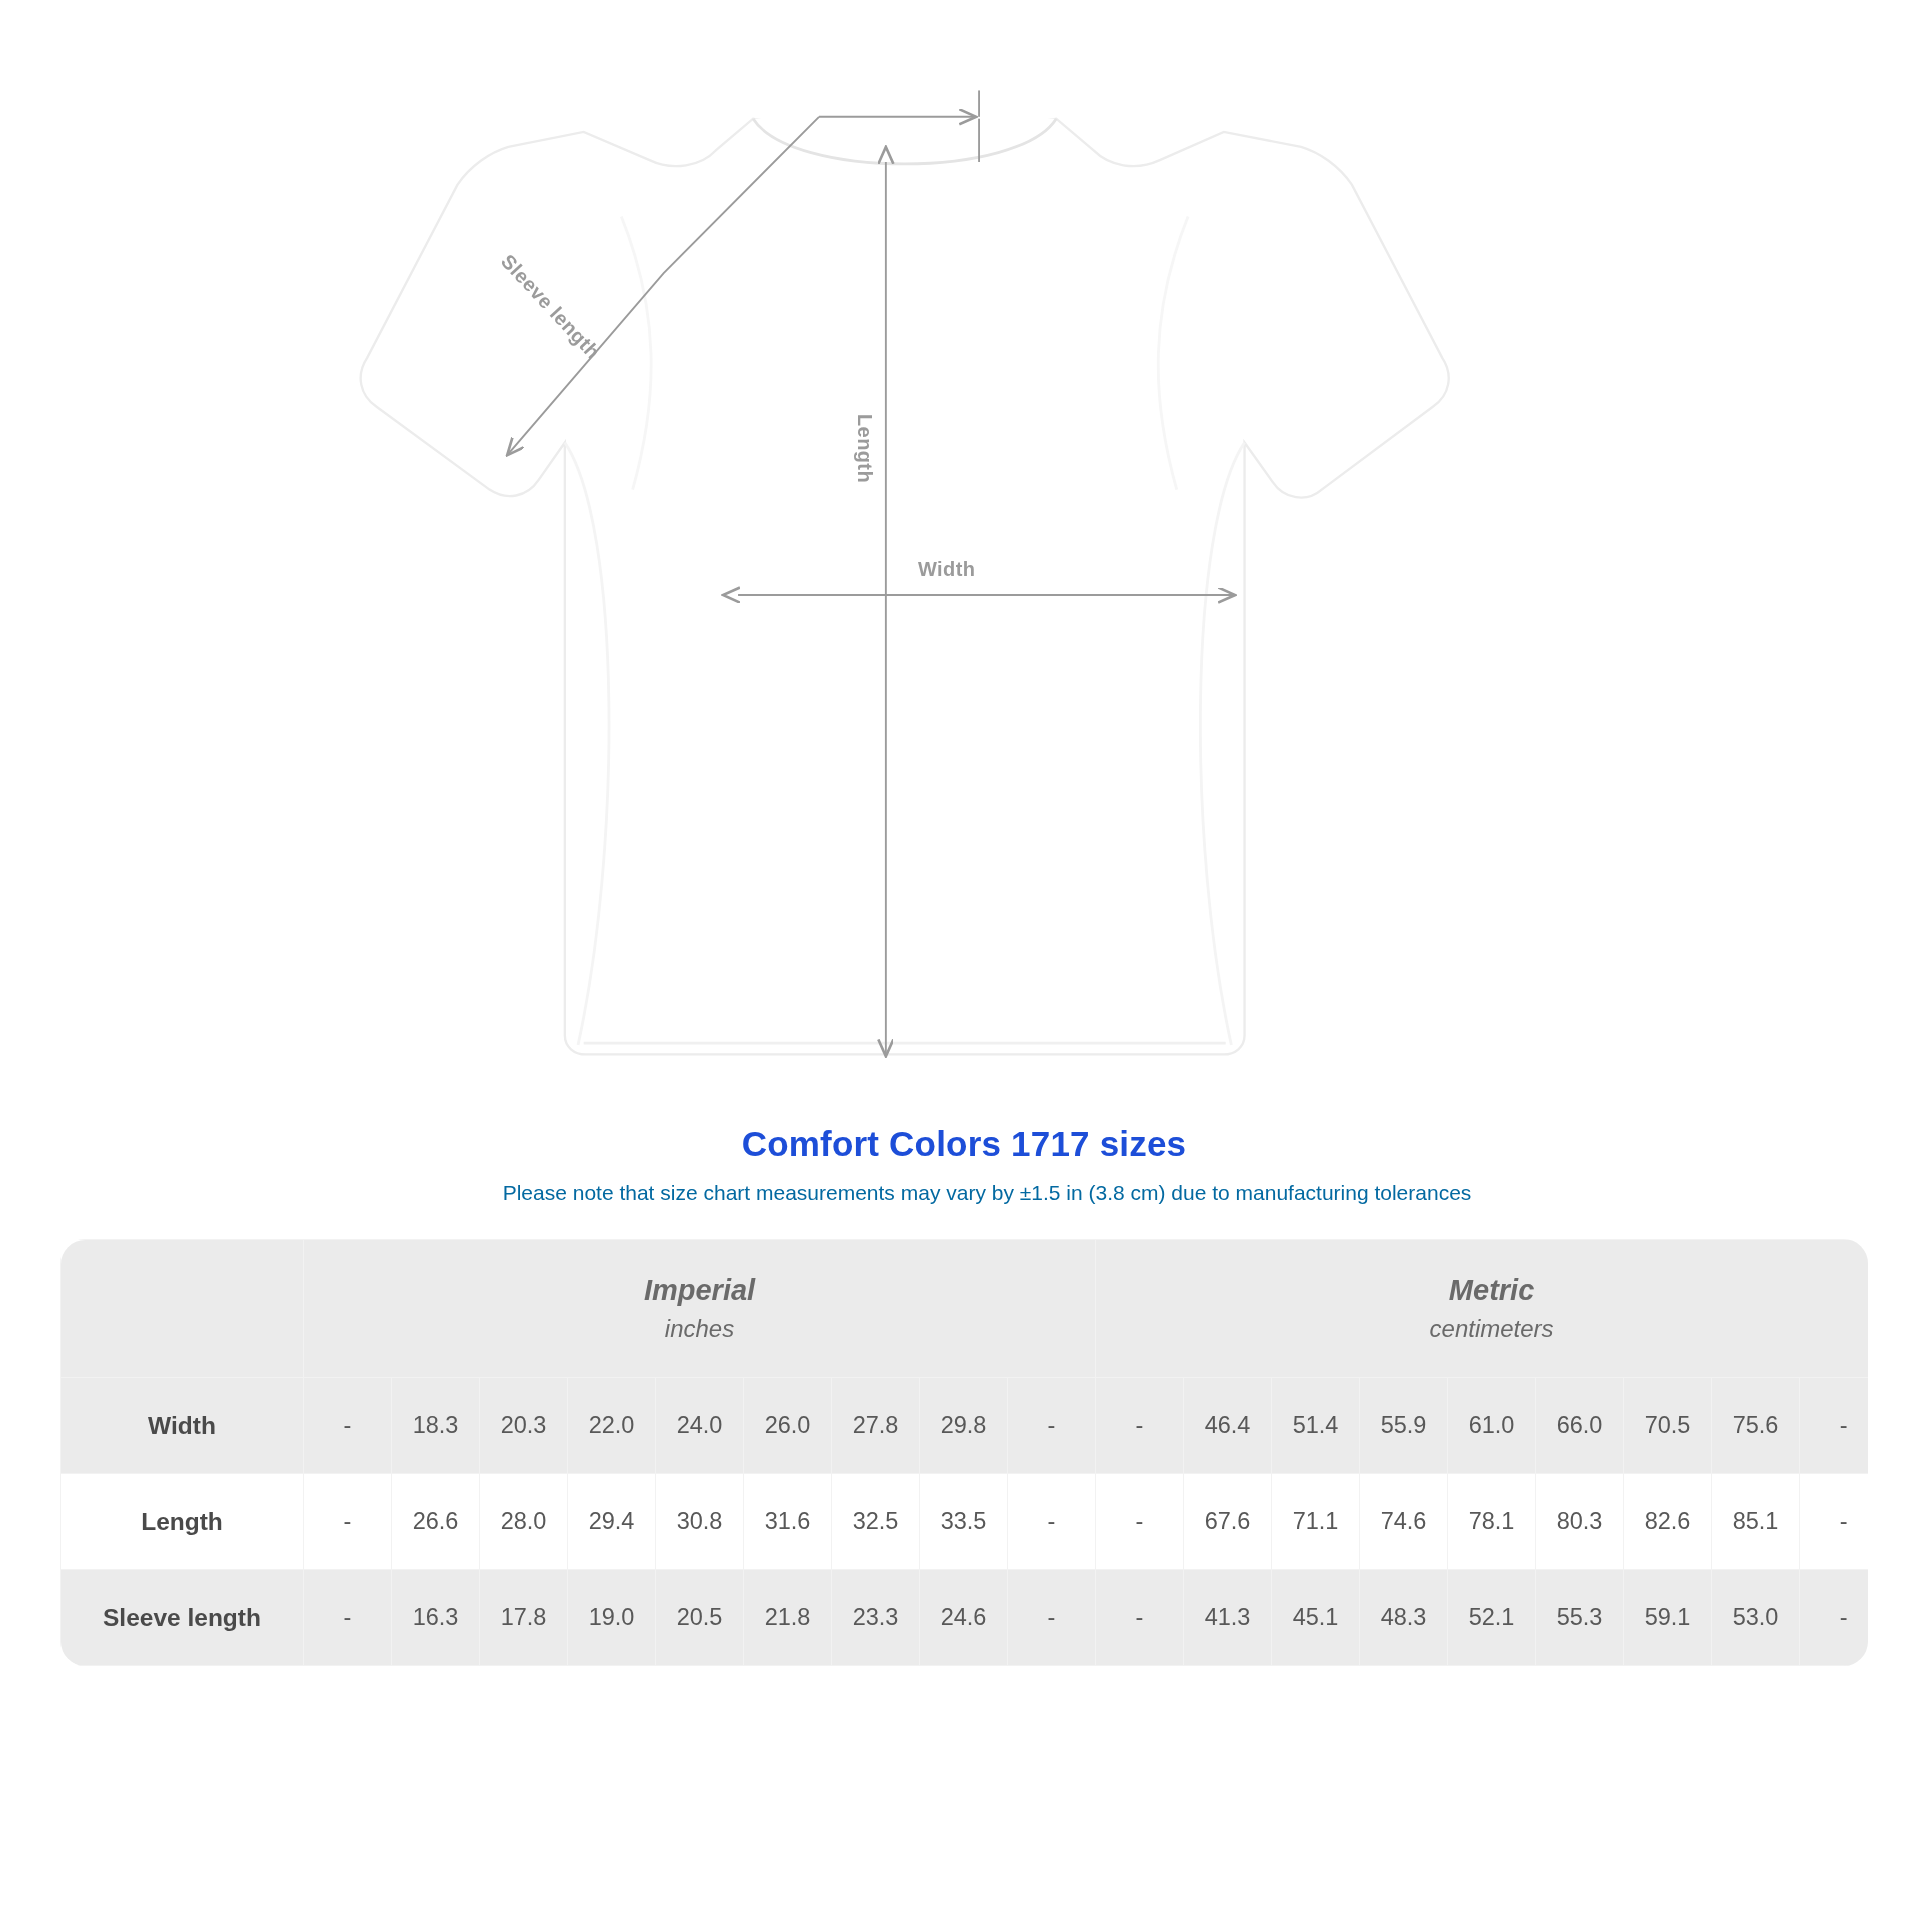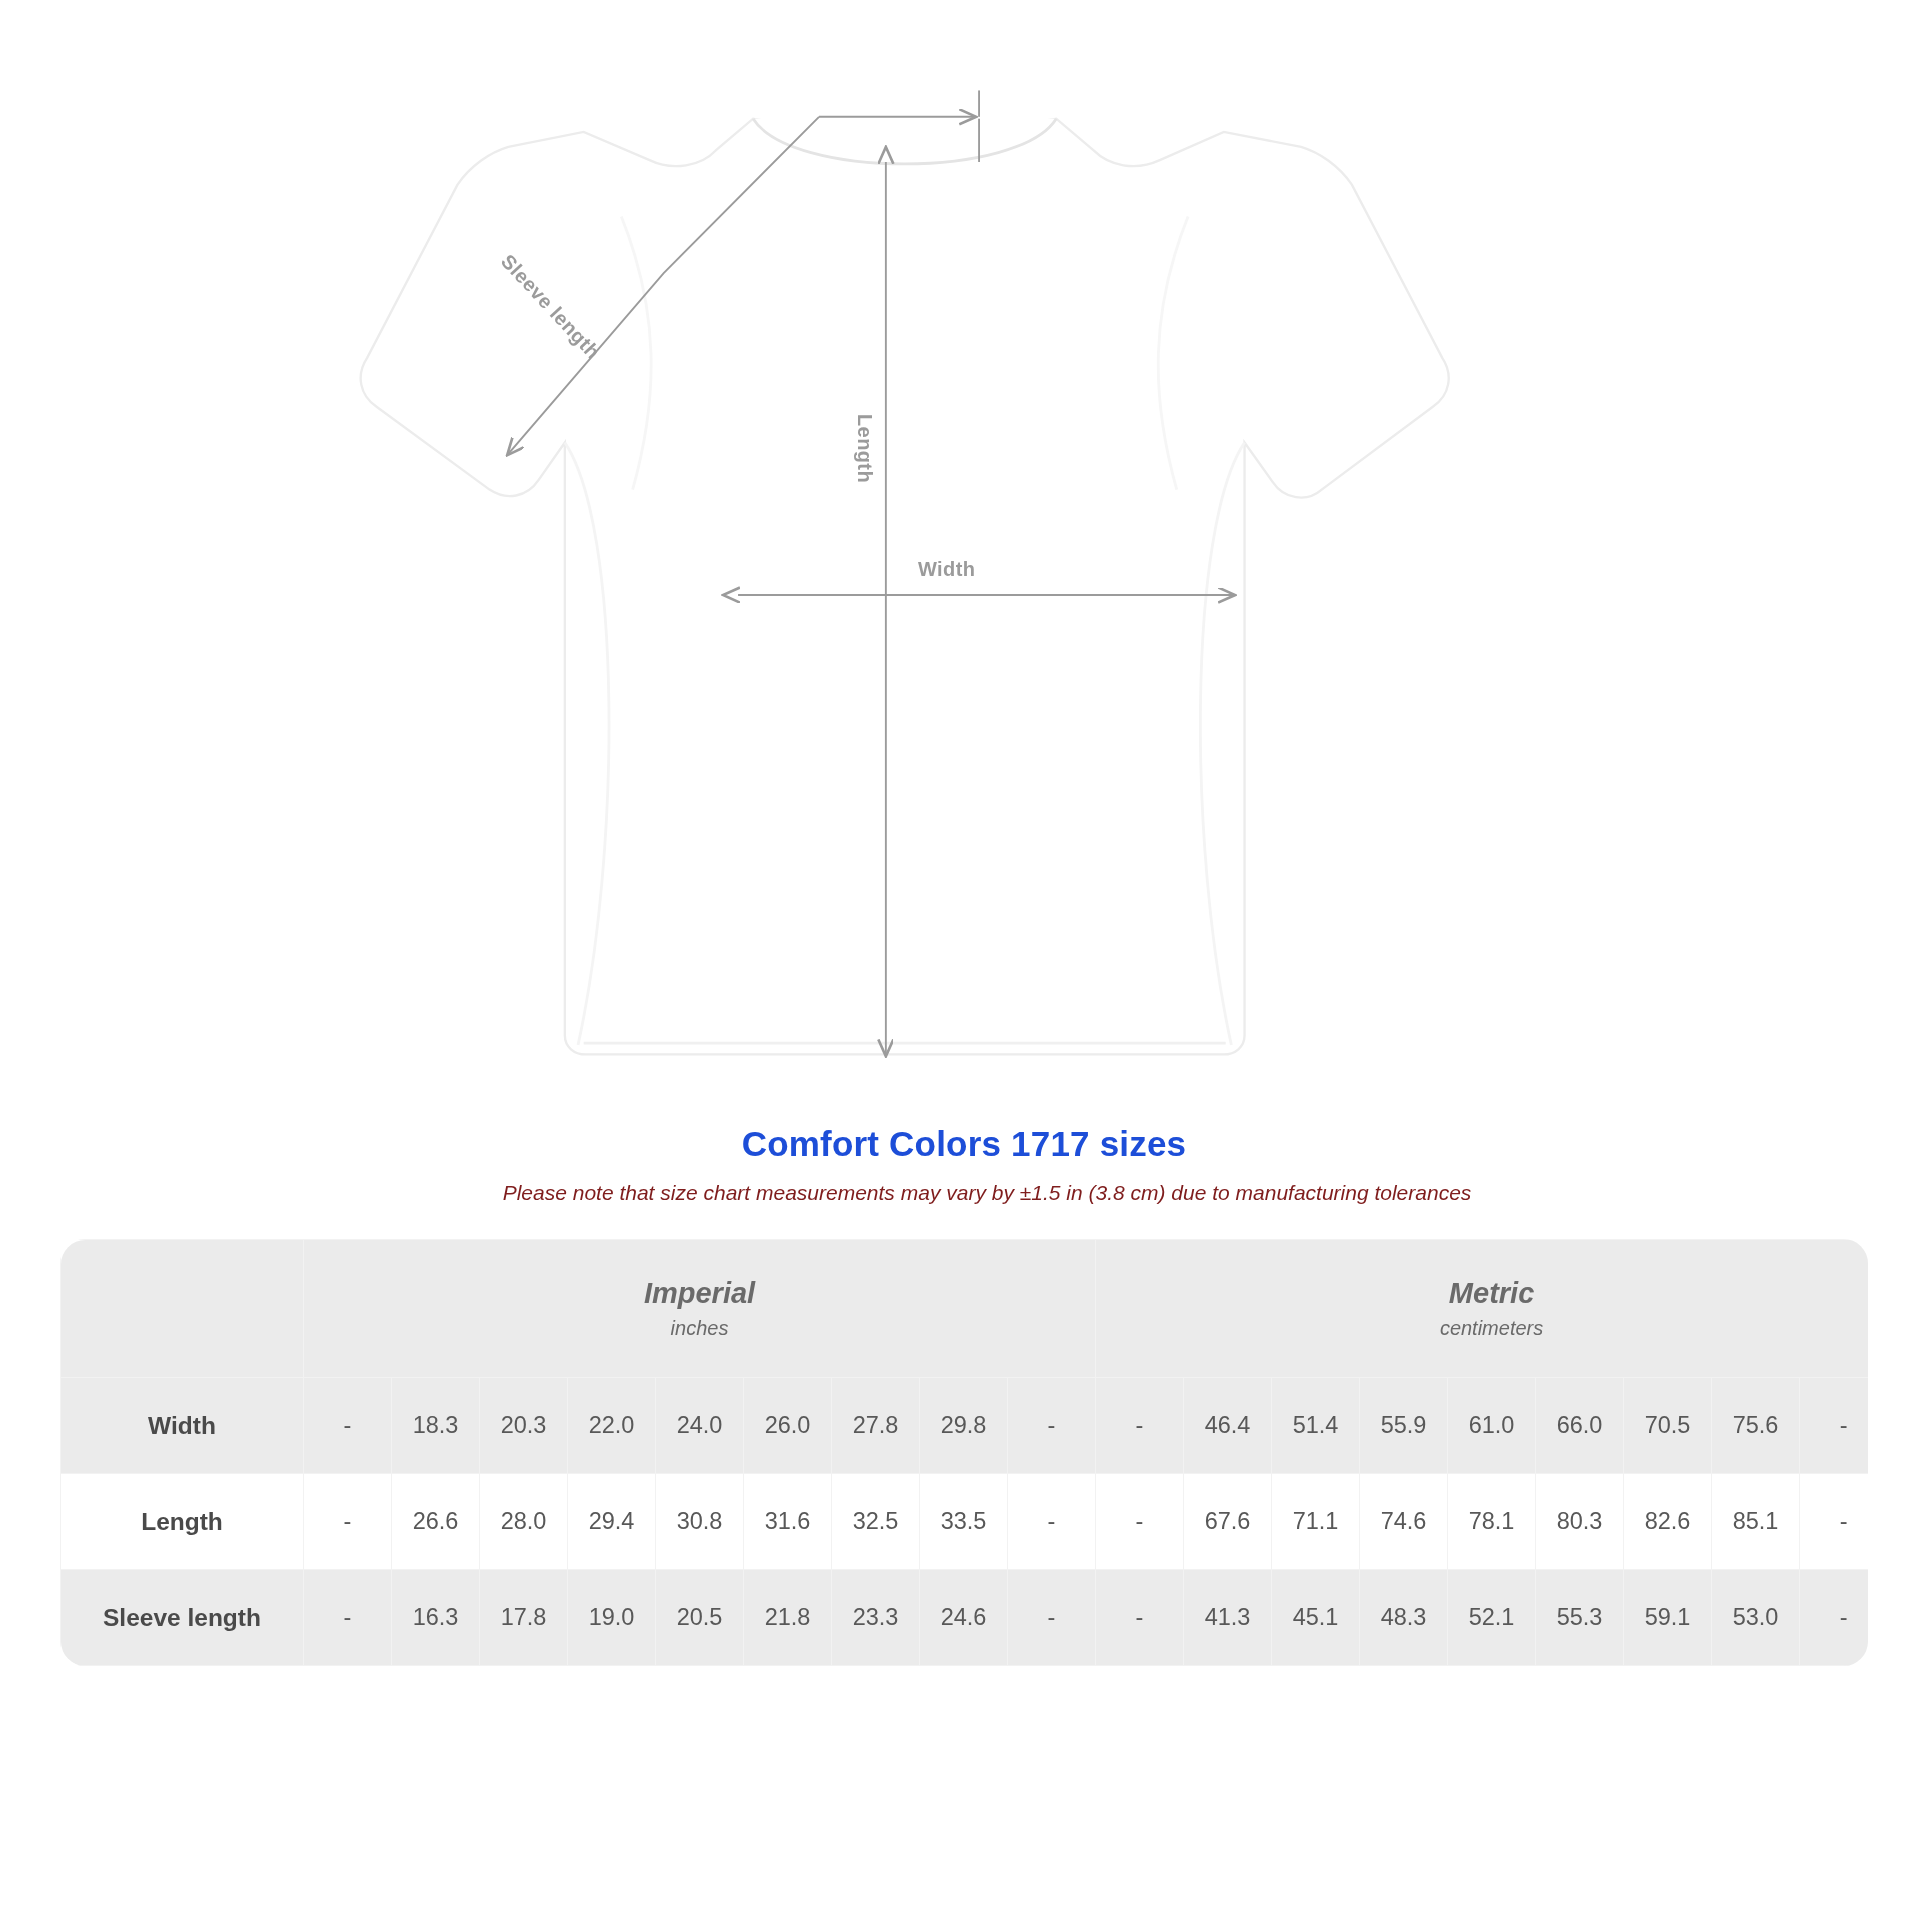--- a/index.html
+++ b/index.html
@@ -58,22 +58,21 @@
   }
   .chart-title {
     font-size: 35px;
     font-weight: bold;
     color: #1d4ed8;
     letter-spacing: 0.2px;
   }
   .chart-note {
     margin-top: 17px;
     font-size: 21px;
-    font-style: italic;
-    color: #7f1d1d;
+    color: #0369a1;
     padding-left: 46px;
   }
 
   
   .table-wrap {
     margin: 34px 60px 0 60px;
     border-radius: 24.5px;
     overflow: hidden;
     background: #ffffff;
   }
@@ -96,21 +95,21 @@
     border: none;
   }
   .unit-name {
     font-size: 29px;
     font-style: italic;
     font-weight: bold;
     color: #6a6a6a;
   }
   .unit-sub {
     margin-top: 7.5px;
-    font-size: 20px;
+    font-size: 24px;
     font-style: italic;
     color: #6a6a6a;
   }
   .unit-row td.corner-left { border-top-left-radius: 24.5px; }
   .unit-row td.corner-right { border-top-right-radius: 24.5px; }
 
   
   .head-row td {
     background: #ffffff;
     height: 102px;

